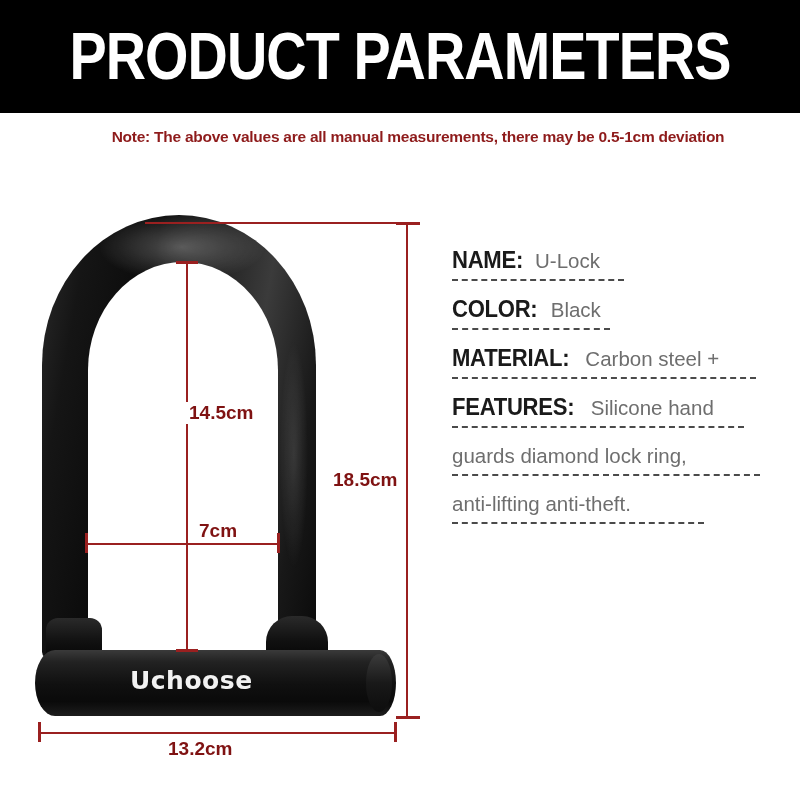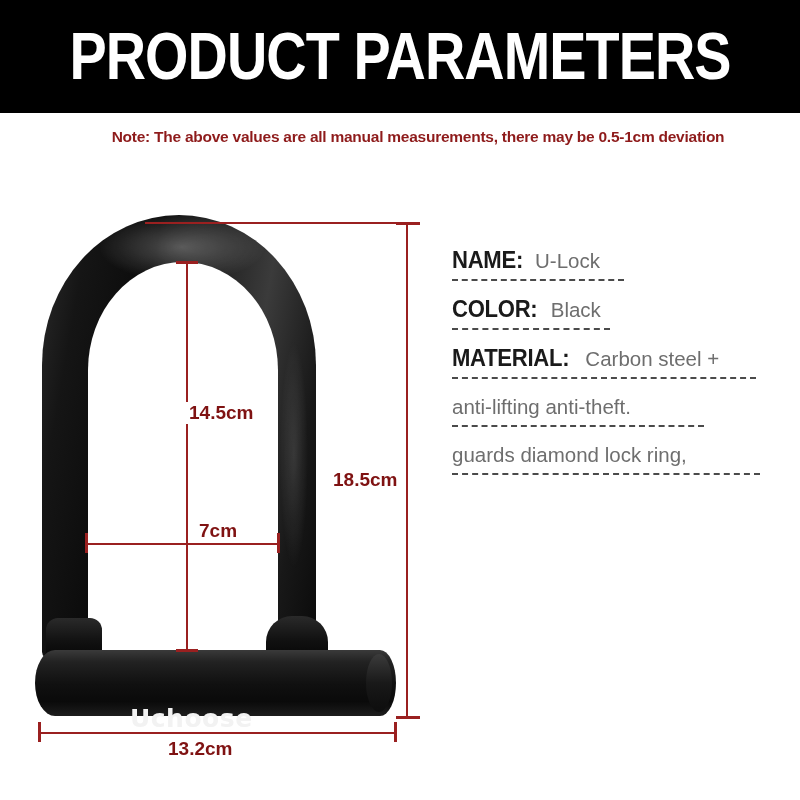--- a/index.html
+++ b/index.html
@@ -161,21 +161,20 @@
   }
   #brand-logo {
     position: absolute;
     left: 95px;
     top: 16px;
     color: #f2f2f2;
     font-size: 25px;
     font-weight: 700;
     letter-spacing: 0.5px;
     font-family: "DejaVu Sans", sans-serif;
-    margin-top: 38px;
   }
 
   
   .dim-line-h {
     position: absolute;
     height: 0;
     border-top: 2px solid #9a2020;
   }
   .dim-line-v {
     position: absolute;
@@ -308,29 +307,36 @@
 
     <div class="spec-row">
       <div class="spec-text">
         <span class="spec-label">MATERIAL:</span>
         <span class="spec-value">Carbon steel +</span>
       </div>
       <div class="spec-underline" style="width:304px;"></div>
     </div>
 
 
+    <div class="spec-row">
+      <div class="spec-text">
+        <span class="spec-label">FEATURES:</span>
+        <span class="spec-value">Silicone hand</span>
+      </div>
+      <div class="spec-underline" style="width:292px;"></div>
+    </div>
+
+    <div class="spec-row">
+      <div class="spec-text">
+        <span class="spec-value">guards diamond lock ring,</span>
+      </div>
+      <div class="spec-underline" style="width:308px;"></div>
+    </div>
 
     <div class="spec-row">
       <div class="spec-text">
         <span class="spec-value">anti-lifting anti-theft.</span>
       </div>
       <div class="spec-underline" style="width:252px;"></div>
-    </div>
-
-    <div class="spec-row">
-      <div class="spec-text">
-        <span class="spec-value">guards diamond lock ring,</span>
-      </div>
-      <div class="spec-underline" style="width:308px;"></div>
     </div>
 
   </div>
 </div>
 
 </body></html>

